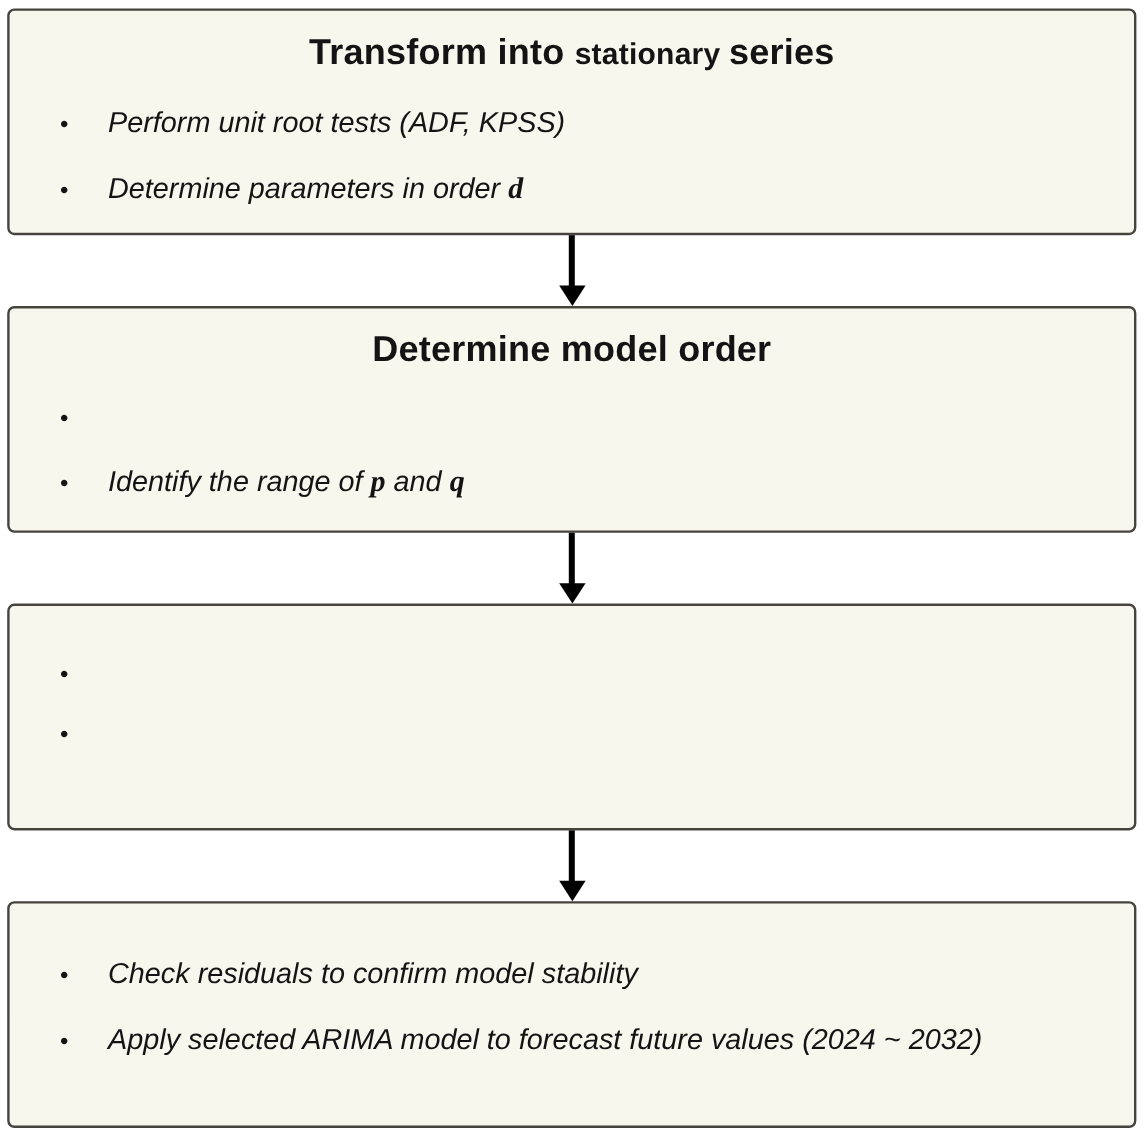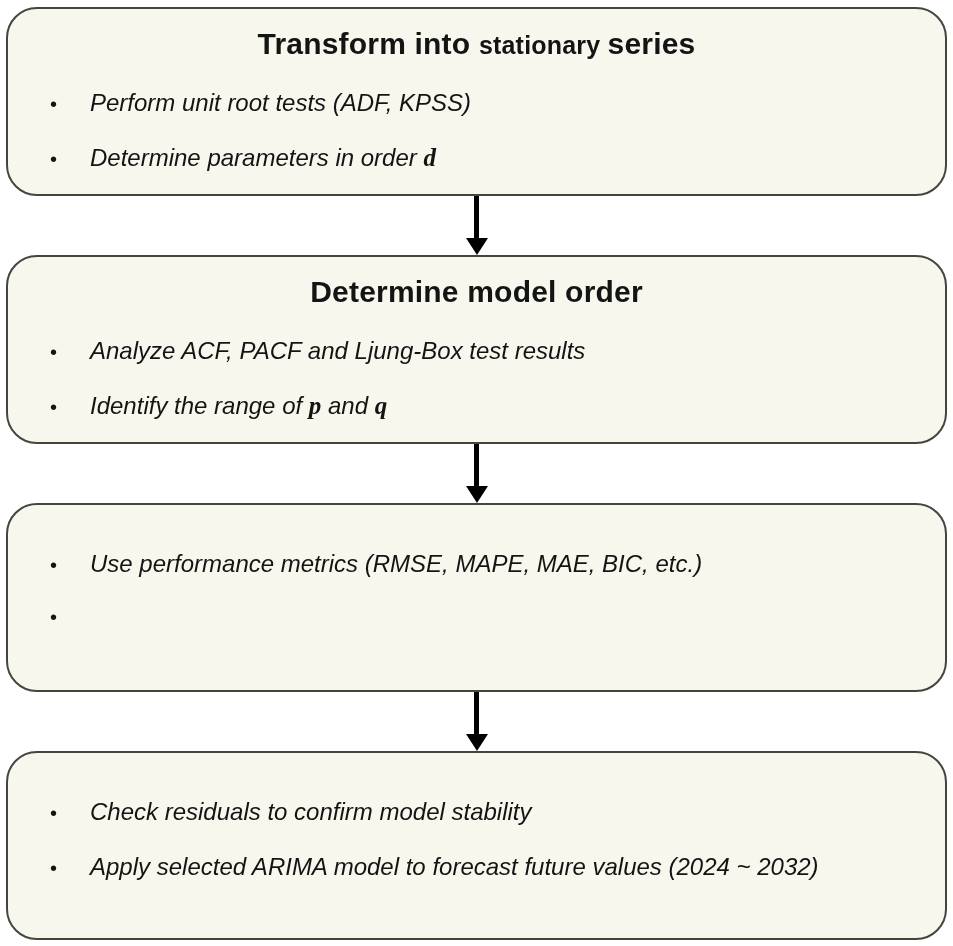--- a/index.html
+++ b/index.html
@@ -20,21 +20,21 @@
     display: flex;
     flex-direction: column;
     height: 100%;
   }
   .box {
     box-sizing: border-box;
     height: 189px;
     flex-shrink: 0;
     background: var(--box-fill, #f8f7ee);
     border: 2px solid var(--box-border, #45443f);
-    border-radius: 31px;
+    border-radius: 6px;
     padding: 18px 0 0 0;
   }
   .title {
     margin: 0;
     text-align: center;
     font-weight: bold;
     font-size: 30px;
     line-height: 1.15;
     color: var(--text-color, #141414);
     letter-spacing: 0.2px;
@@ -109,39 +109,37 @@
   <div class="arrow">
     <div class="shaft"></div>
     <div class="head"></div>
   </div>
 
   <section class="box">
     <h2 class="title"><span class="t-large">Determine model order</span></h2>
     <ul class="bullets">
           <li>
             <span class="dot">•</span>
-            <span class="btxt"><span>Analyze ACF, PACF and Ljung-Box test results</span></span>
           </li>
           <li>
             <span class="dot">•</span>
             <span class="btxt"><span>Identify the range of </span><span class="var">p</span><span> and </span><span class="var">q</span></span>
           </li>
         </ul>
   </section>
 
   <div class="arrow">
     <div class="shaft"></div>
     <div class="head"></div>
   </div>
 
   <section class="box">
     <ul class="bullets">
           <li>
             <span class="dot">•</span>
-            <span class="btxt"><span>Use performance metrics (RMSE, MAPE, MAE, BIC, etc.)</span></span>
           </li>
           <li>
             <span class="dot">•</span>
           </li>
         </ul>
   </section>
 
   <div class="arrow">
     <div class="shaft"></div>
     <div class="head"></div>

